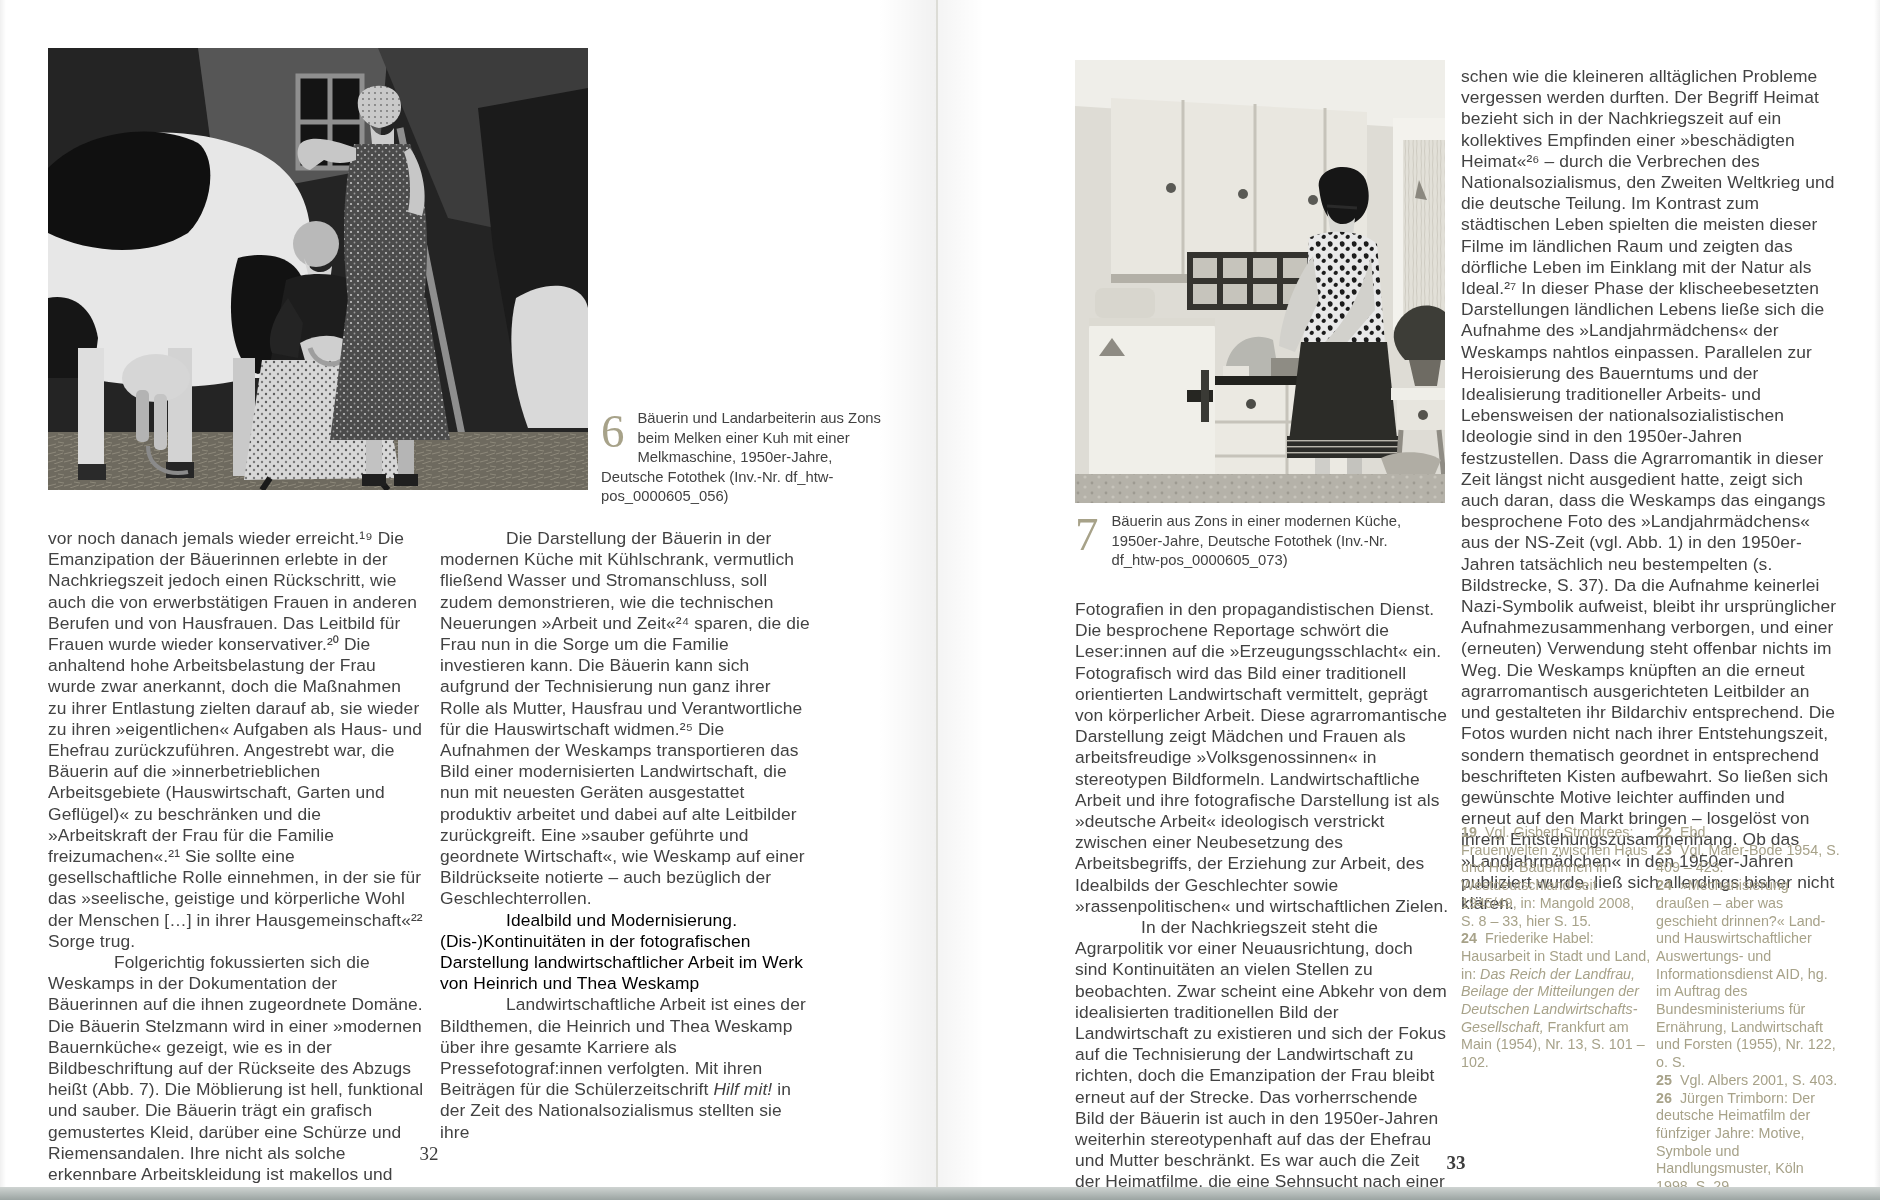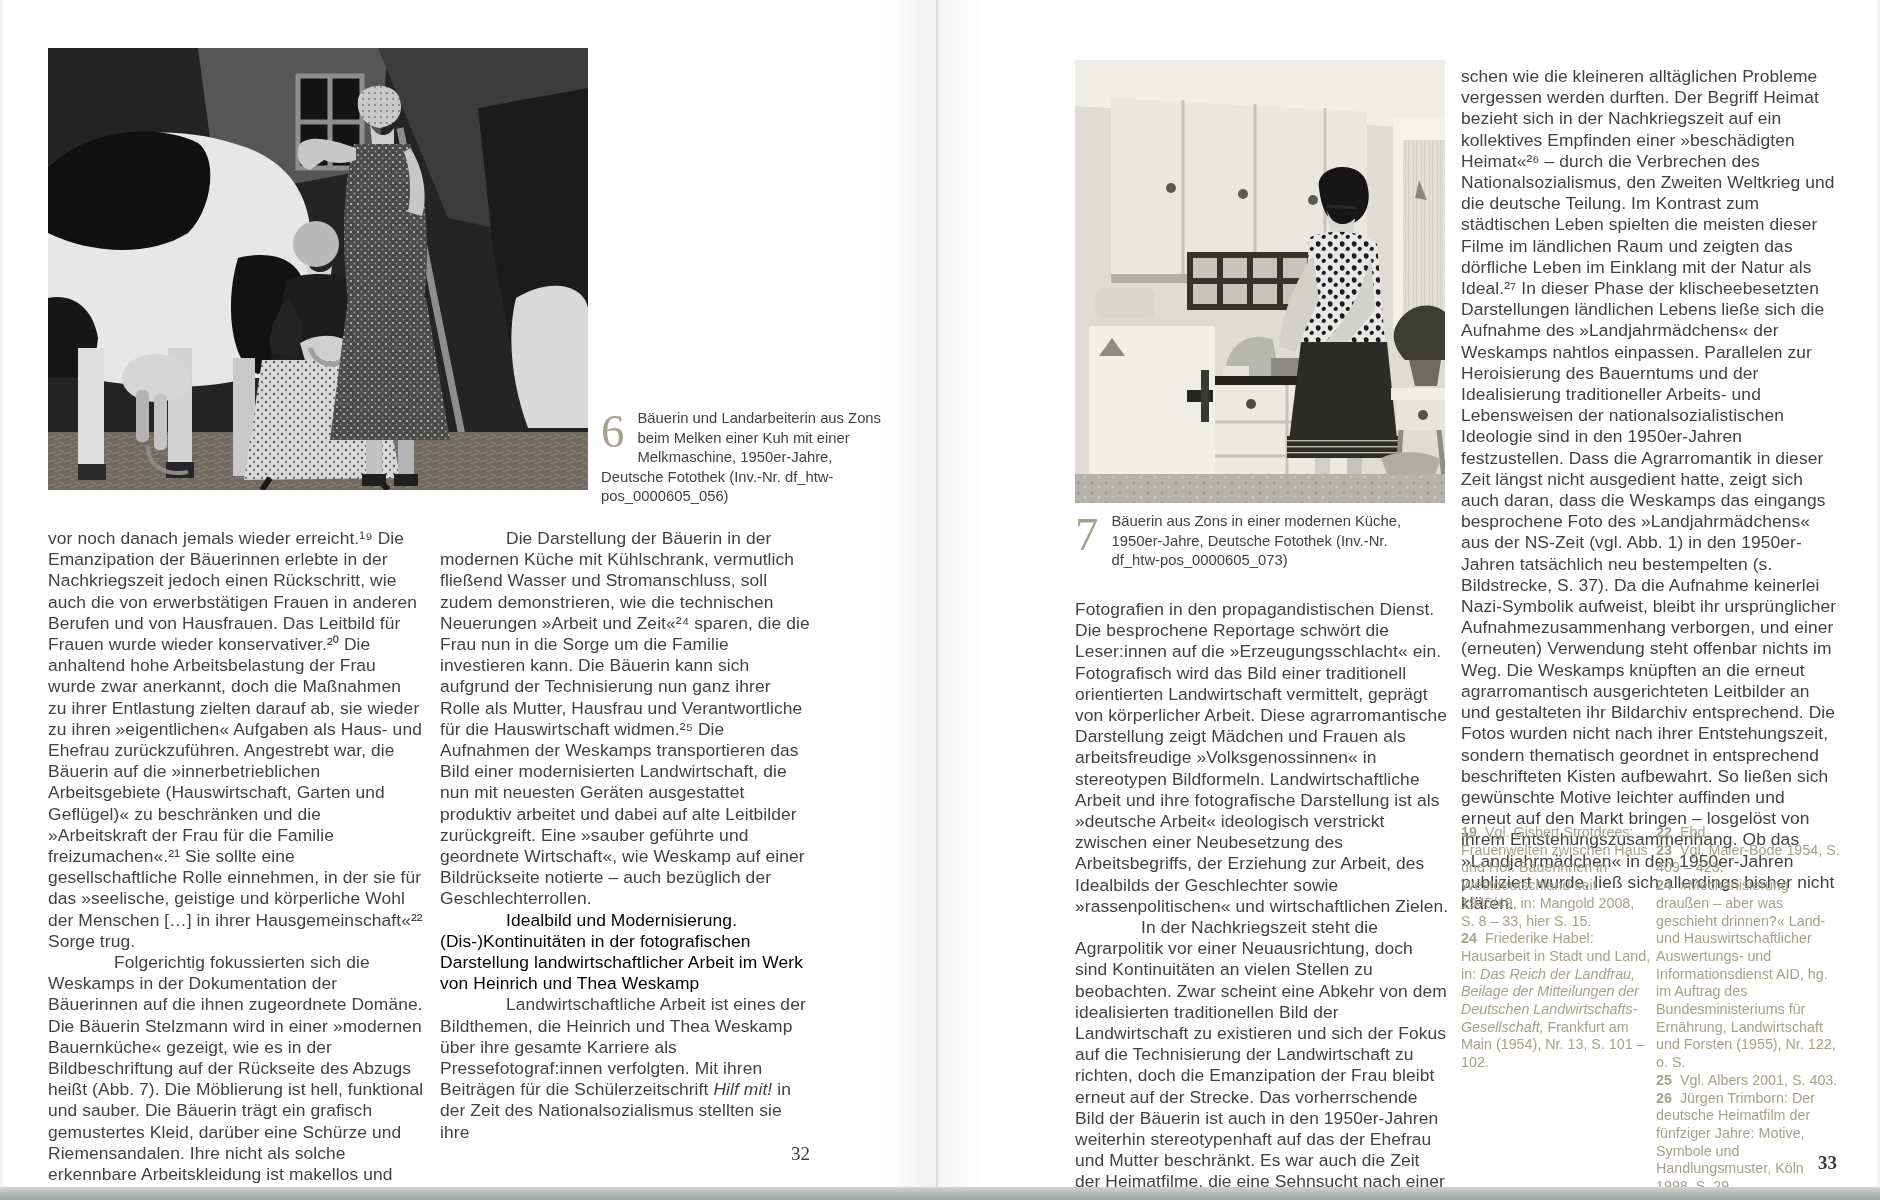--- a/index.html
+++ b/index.html
@@ -9,21 +9,21 @@
   .bodycol{position:absolute;font-size:17.4px;line-height:21.2px;color:#424242;letter-spacing:0.1px;text-align:left;}
   .bodycol p{margin:0;}
   .bodycol p.ind{text-indent:66px;}
   .heading{font-weight:normal;color:#000000;margin-top:21px;text-indent:66px;}
   .caption{position:absolute;font-size:14.8px;line-height:19.6px;color:#424242;}
   .fignum{float:left;font-family:"Liberation Serif",serif;font-weight:400;font-size:47px;line-height:40px;color:#a7a289;margin:2px 13px 0 0;}
   .footcol{position:absolute;font-size:14.3px;line-height:17.7px;color:#a7a289;}
   .fn{margin:0;}
   .fn .fn-num{font-weight:bold;margin-right:8px;}
   .fn i{font-style:italic;}
-  .pagenum{position:absolute;font-family:"Liberation Serif",serif;font-size:19px;color:#3d3d3d;text-align:right;}
+  .pagenum{position:absolute;font-family:"Liberation Serif",serif;font-size:19px;color:#3d3d3d;text-align:center;}
   .gutter-line{position:absolute;top:0;left:936px;width:2px;height:1200px;background:#dcdcd6;}
   .gutter-shade-l{position:absolute;top:0;left:878px;width:58px;height:1200px;background:linear-gradient(to right,rgba(0,0,0,0) ,rgba(0,0,0,0.055));}
   .gutter-shade-r{position:absolute;top:0;left:938px;width:46px;height:1200px;background:linear-gradient(to right,rgba(0,0,0,0.045),rgba(0,0,0,0));}
   .bottom-edge{position:absolute;left:0;bottom:0;width:1880px;height:13px;background:linear-gradient(to bottom,#cfd4d2,#9ba4a2);}
   .side-edge-left{position:absolute;left:0;top:0;width:6px;height:1200px;background:linear-gradient(to right,rgba(0,0,0,0.06),rgba(0,0,0,0));}
   .side-edge-right{position:absolute;right:0;top:0;width:6px;height:1200px;background:linear-gradient(to left,rgba(0,0,0,0.06),rgba(0,0,0,0));}
 </style>
 </head>
 <body>
 

